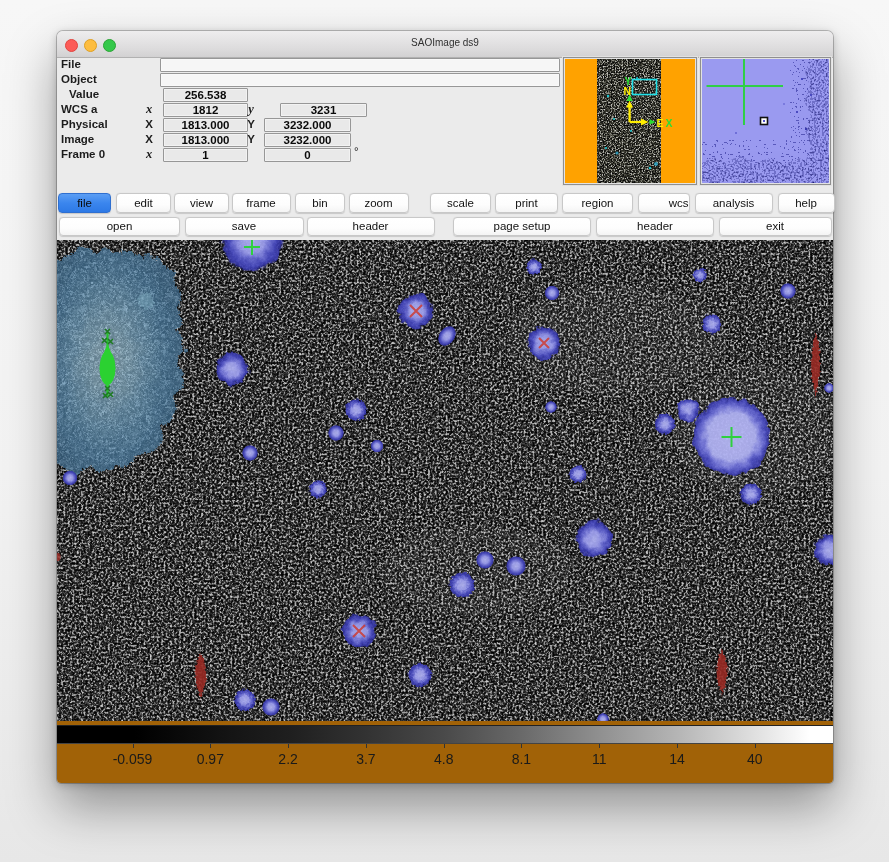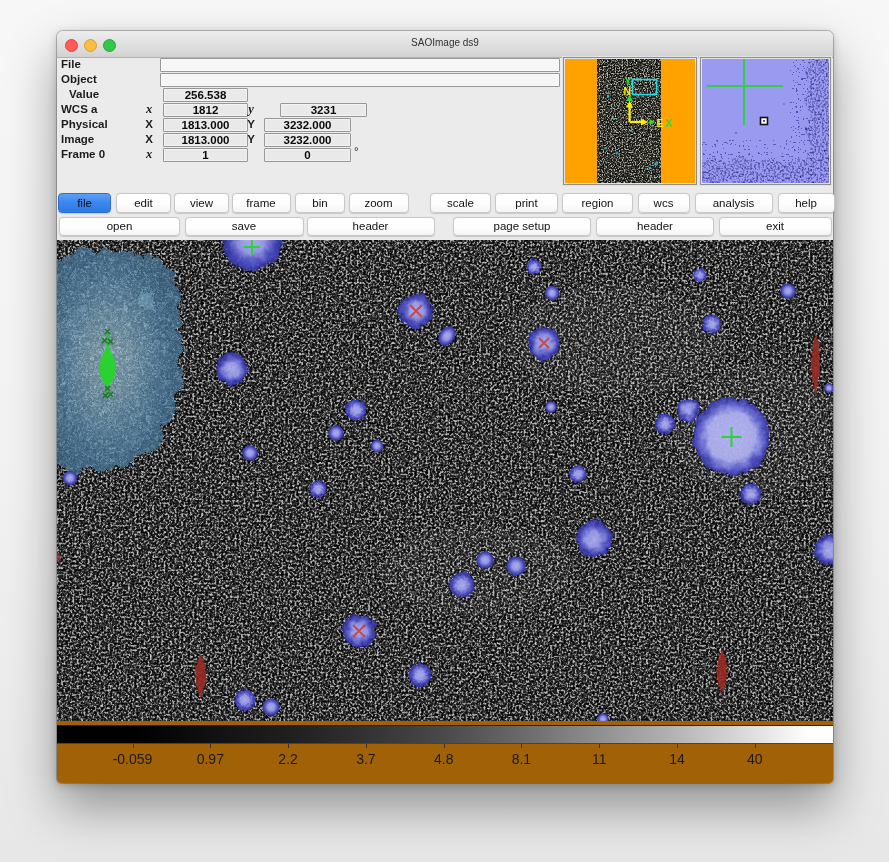--- a/index.html
+++ b/index.html
@@ -220,21 +220,21 @@
 
   <div class="btn r1 sel" style="left:1px;width:51px;">file</div>
   <div class="btn r1" style="left:59px;width:53px;text-align:center;">edit</div>
   <div class="btn r1" style="left:117px;width:53px;">view</div>
   <div class="btn r1" style="left:174.5px;width:57px;">frame</div>
   <div class="btn r1" style="left:238px;width:48px;">bin</div>
   <div class="btn r1" style="left:291.5px;width:58px;">zoom</div>
   <div class="btn r1" style="left:373px;width:59px;">scale</div>
   <div class="btn r1" style="left:438px;width:61px;">print</div>
   <div class="btn r1" style="left:505px;width:69px;">region</div>
-  <div class="btn r1" style="left:580.5px;width:50px;">wcs</div>
+  <div class="btn r1" style="left:580.5px;width:50px;text-align:right;">wcs</div>
   <div class="btn r1" style="left:637.5px;width:76px;">analysis</div>
   <div class="btn r1" style="left:720.5px;width:55px;">help</div>
 
   <div class="btn r2" style="left:2px;width:119px;">open</div>
   <div class="btn r2" style="left:127.5px;width:117px;">save</div>
   <div class="btn r2" style="left:249.5px;width:126px;">header</div>
   <div class="btn r2" style="left:396px;width:136px;">page setup</div>
   <div class="btn r2" style="left:539px;width:116px;">header</div>
   <div class="btn r2" style="left:661.5px;width:111px;">exit</div>
 

